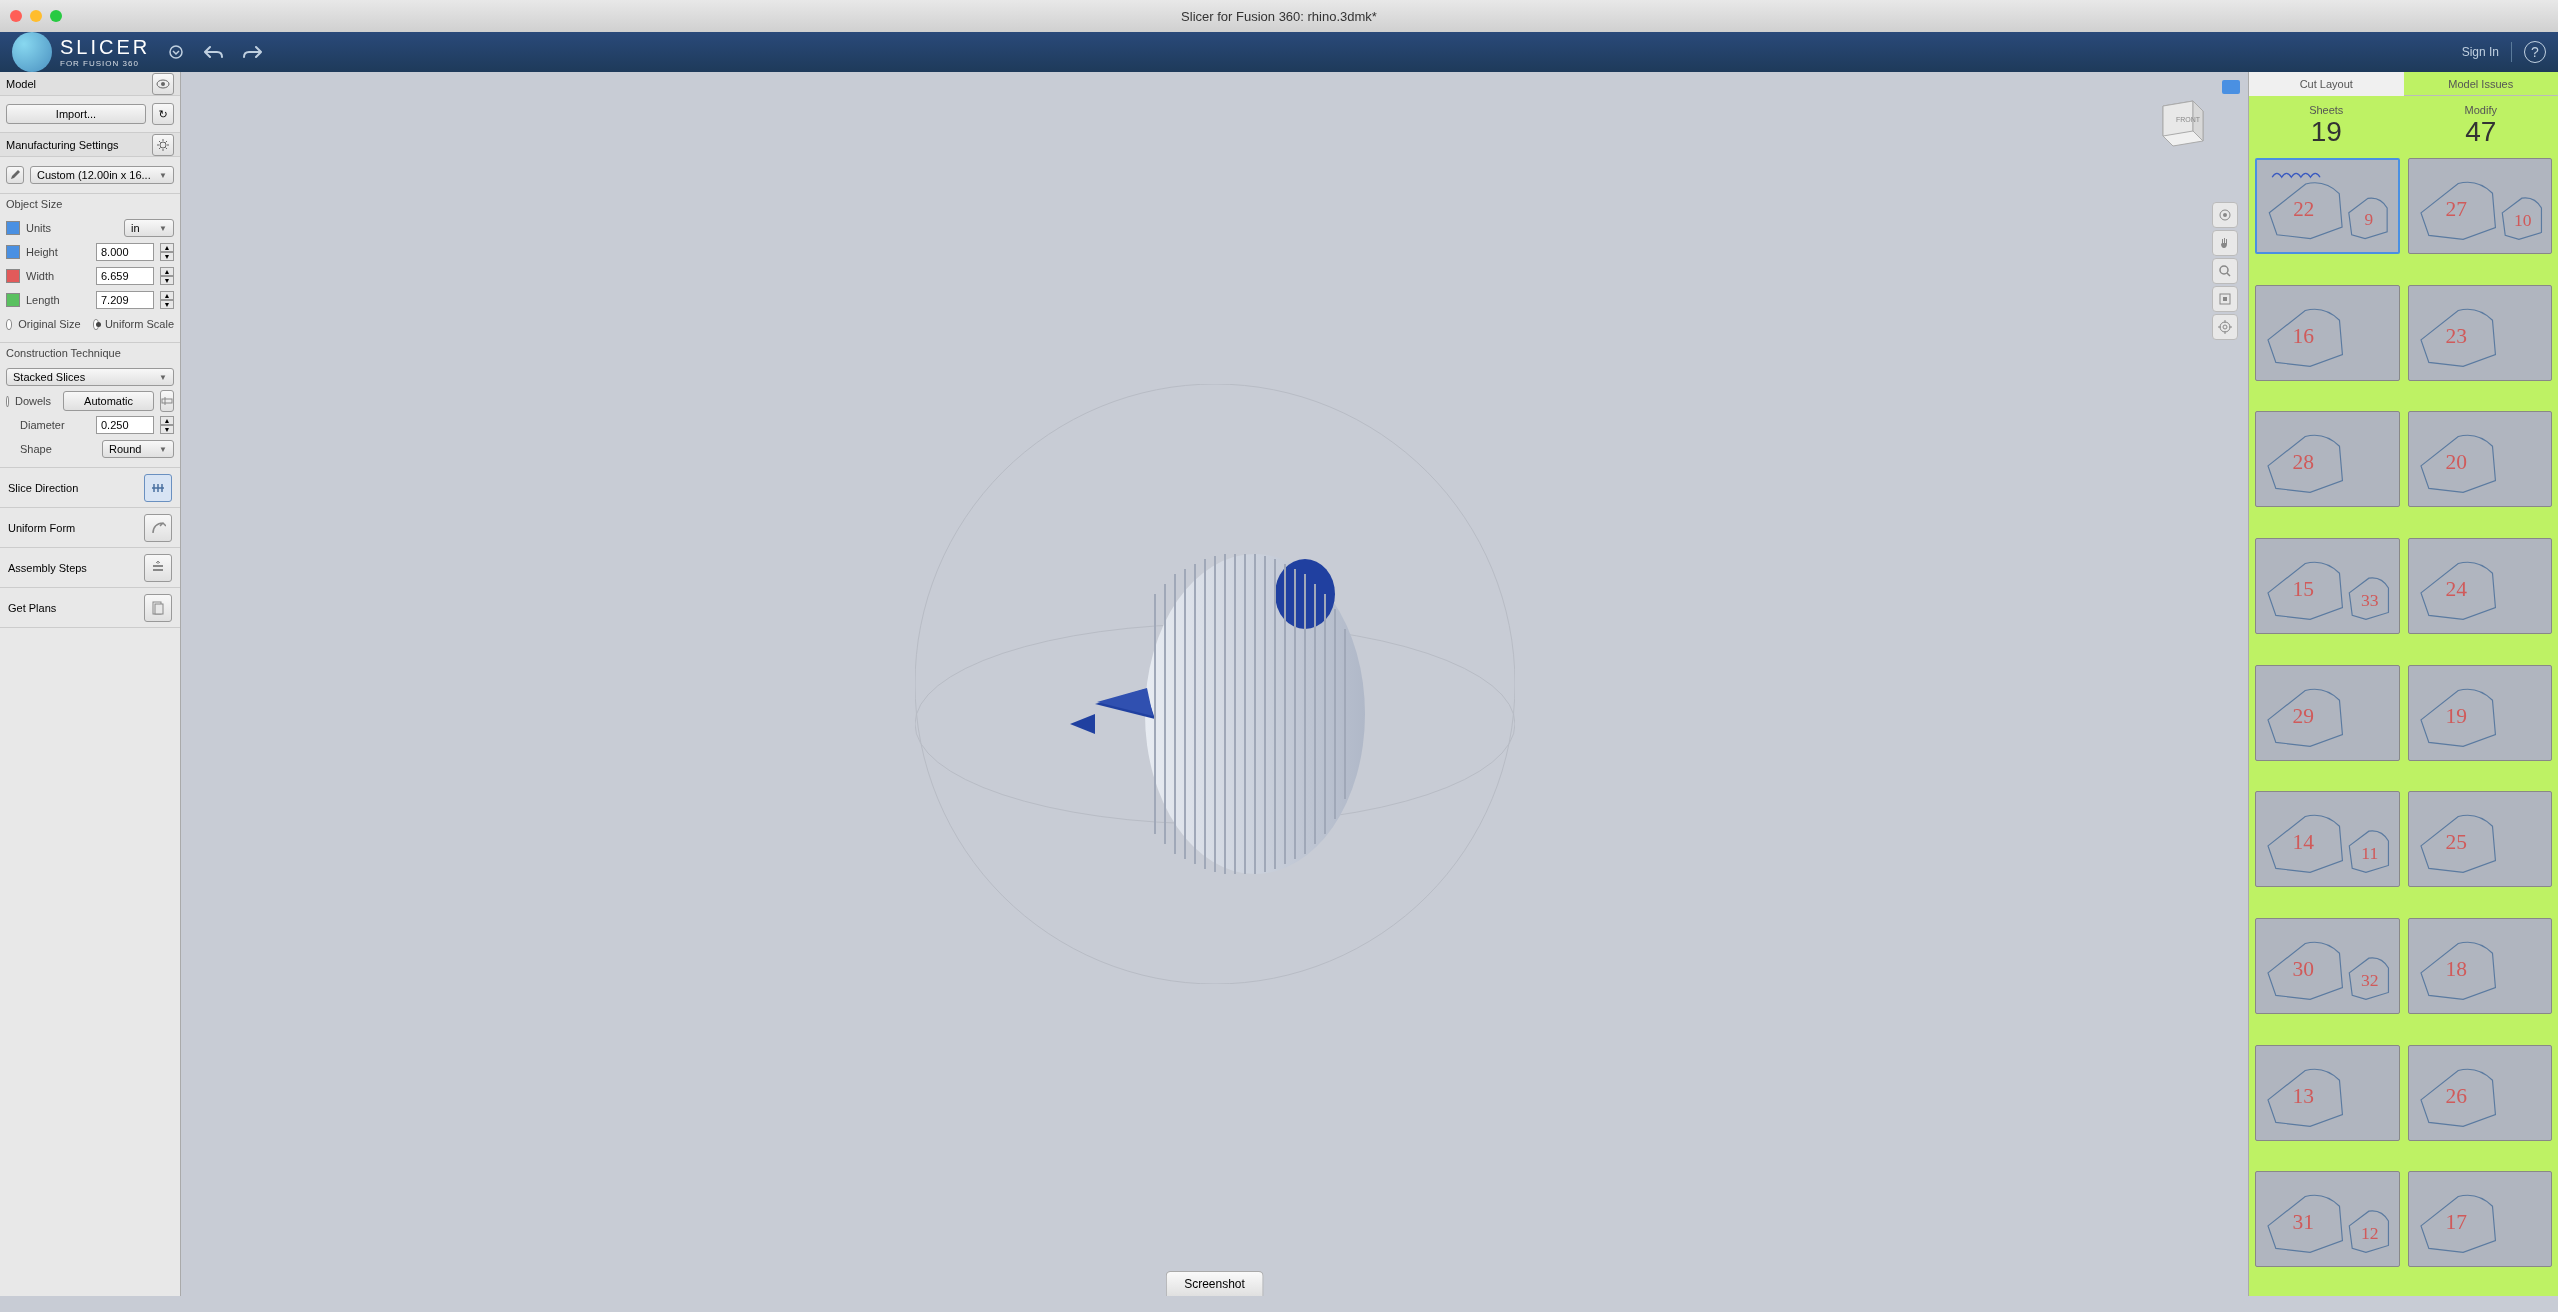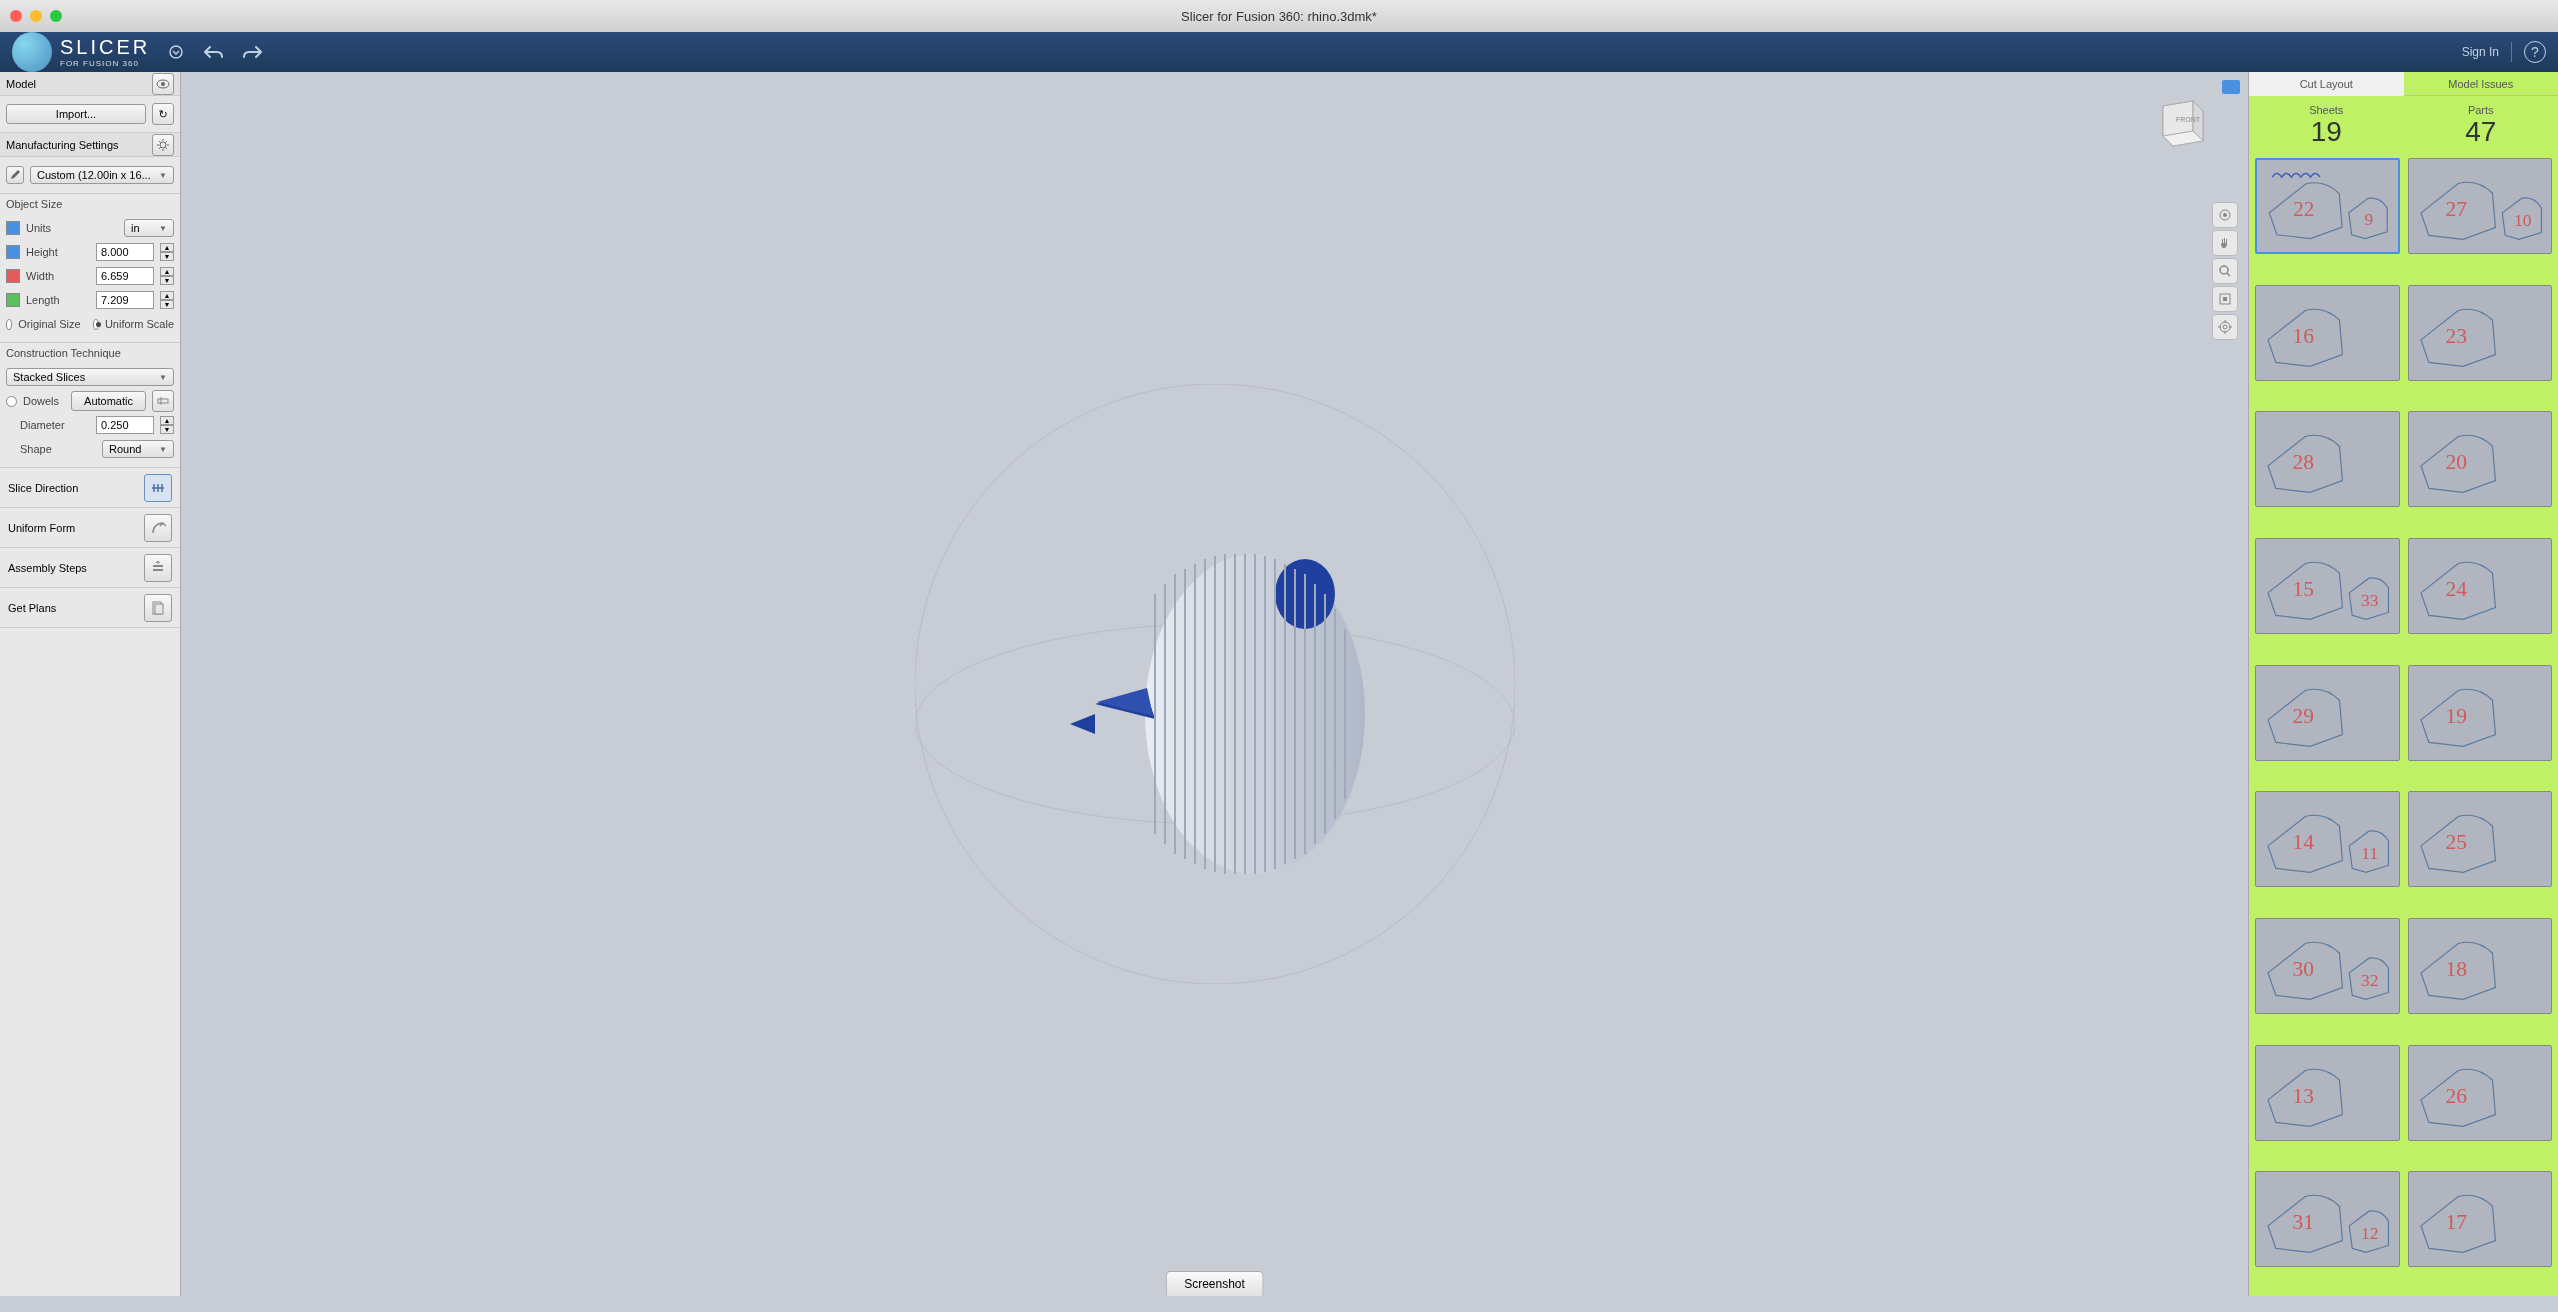--- a/index.html
+++ b/index.html
@@ -29,21 +29,21 @@
 
 
 .main { display: flex; height: calc(100% - 88px); }
 
 
 .left-panel { width: 181px; background: #e8e8e8; border-right: 1px solid #aaa; display: flex; flex-direction: column; font-size: 11px; }
 .section-header { height: 24px; display: flex; align-items: center; justify-content: space-between; padding: 0 6px; border-bottom: 1px solid #ccc; background: #e0e0e0; }
 .section-body { padding: 4px 6px; border-bottom: 1px solid #ccc; }
 .row { display: flex; align-items: center; gap: 6px; margin: 4px 0; height: 20px; }
 .row label { flex: 0 0 auto; color: #444; }
-.btn { background: linear-gradient(#f8f8f8, #e0e0e0); border: 1px solid #999; border-radius: 3px; padding: 3px 12px; font-size: 11px; cursor: pointer; }
+.btn { background: linear-gradient(#f8f8f8, #e0e0e0); border: 1px solid #999; border-radius: 3px; padding: 3px 20px; font-size: 11px; cursor: pointer; }
 .icon-btn { width: 22px; height: 22px; background: linear-gradient(#f8f8f8, #e0e0e0); border: 1px solid #999; border-radius: 3px; cursor: pointer; display: flex; align-items: center; justify-content: center; font-size: 11px; }
 .select { background: linear-gradient(#f8f8f8, #e0e0e0); border: 1px solid #999; border-radius: 3px; padding: 2px 6px; font-size: 11px; display: flex; align-items: center; justify-content: space-between; cursor: pointer; min-width: 50px; }
 .select::after { content: "▼"; font-size: 8px; margin-left: 4px; color: #666; }
 .num-input { width: 58px; height: 18px; border: 1px solid #999; background: #fff; padding: 0 4px; font-size: 11px; }
 .spinner { width: 14px; display: flex; flex-direction: column; }
 .spinner div { height: 9px; border: 1px solid #999; background: #e8e8e8; font-size: 7px; display: flex; align-items: center; justify-content: center; cursor: pointer; }
 .radio { width: 11px; height: 11px; border: 1px solid #888; border-radius: 50%; background: #fff; display: inline-block; position: relative; }
 .radio.checked::after { content: ""; position: absolute; width: 5px; height: 5px; background: #444; border-radius: 50%; top: 2px; left: 2px; }
 .color-swatch { width: 14px; height: 14px; border: 1px solid #888; }
 .collapsible { height: 40px; display: flex; align-items: center; justify-content: space-between; padding: 0 8px; border-bottom: 1px solid #ccc; cursor: pointer; }
@@ -382,21 +382,21 @@
     <div class="tabs">
       <div class="tab active">Cut Layout</div>
       <div class="tab">Model Issues</div>
     </div>
     <div class="stats">
       <div class="stat">
         <div class="stat-label">Sheets</div>
         <div class="stat-value">19</div>
       </div>
       <div class="stat">
-        <div class="stat-label">Parts</div>
+        <div class="stat-label">Modify</div>
         <div class="stat-value">47</div>
       </div>
     </div>
     <div class="thumbs" id="thumbs-container">
         <div class="thumb selected">
           <svg viewBox="0 0 145 96">
             <path d="M15 18 q5 -8 10 0 q5 -8 10 0 q5 -8 10 0 q5 -8 10 0 q5 -8 10 0" fill="none" stroke="#3a5ac0" stroke-width="1.3"></path>
             <path d="M12 55 L50 25 Q70 20 85 35 L88 70 L55 82 L20 78 Z" fill="none" stroke="#5a7aa0" stroke-width="1.2"></path>
                 <text x="48" y="58" class="thumb-num-main" text-anchor="middle">22</text>
             <path d="M95 55 L115 40 Q128 38 135 50 L135 75 L112 82 L98 78 Z" fill="none" stroke="#5a7aa0" stroke-width="1.2"></path>

